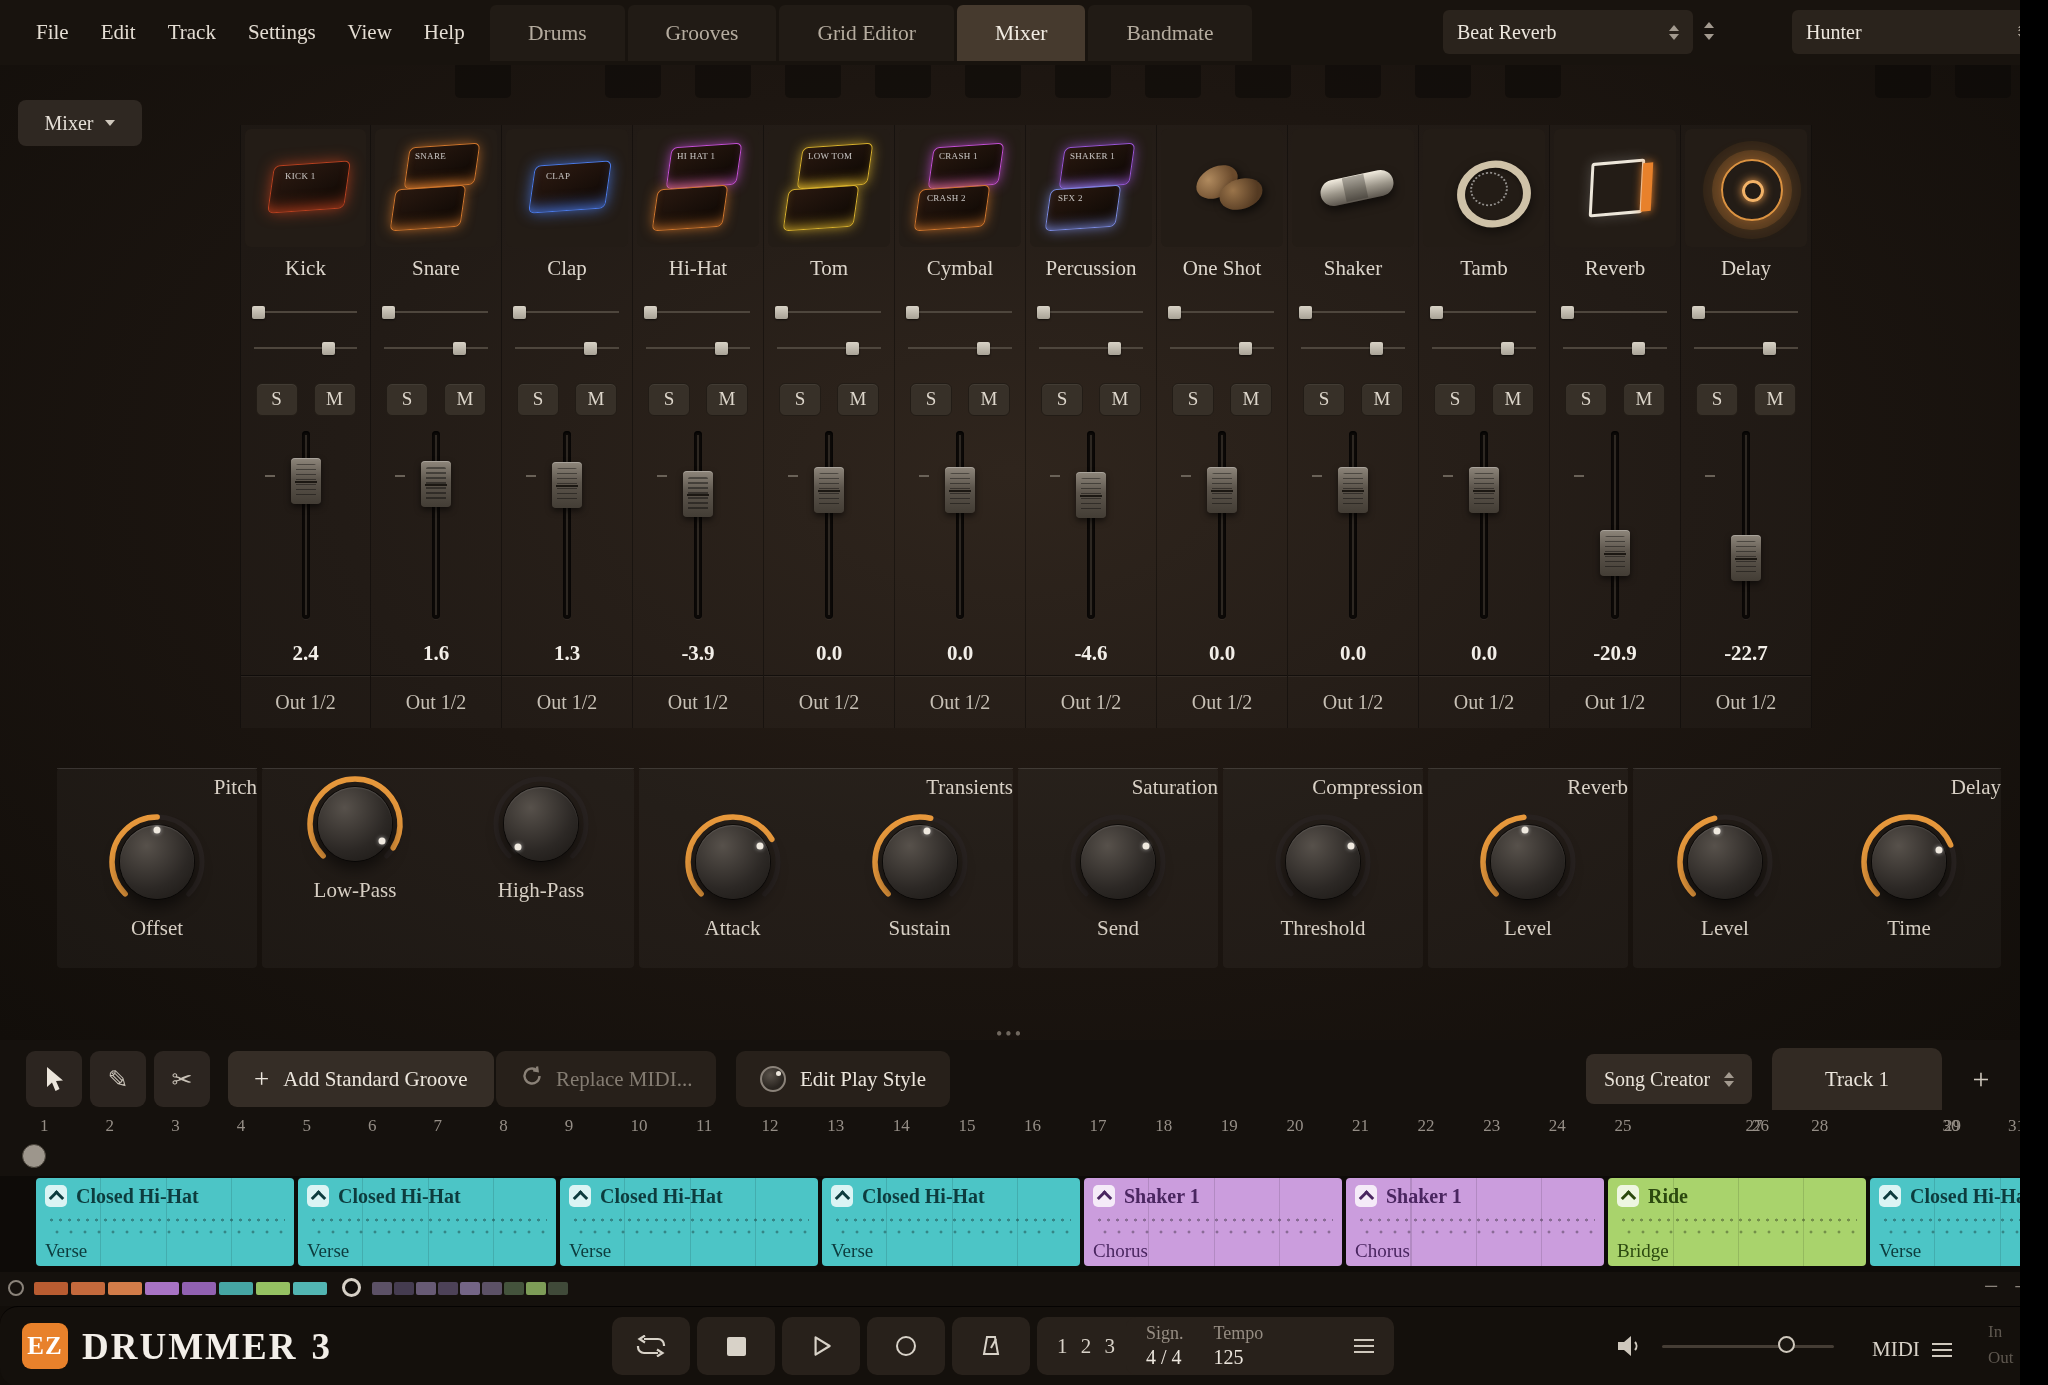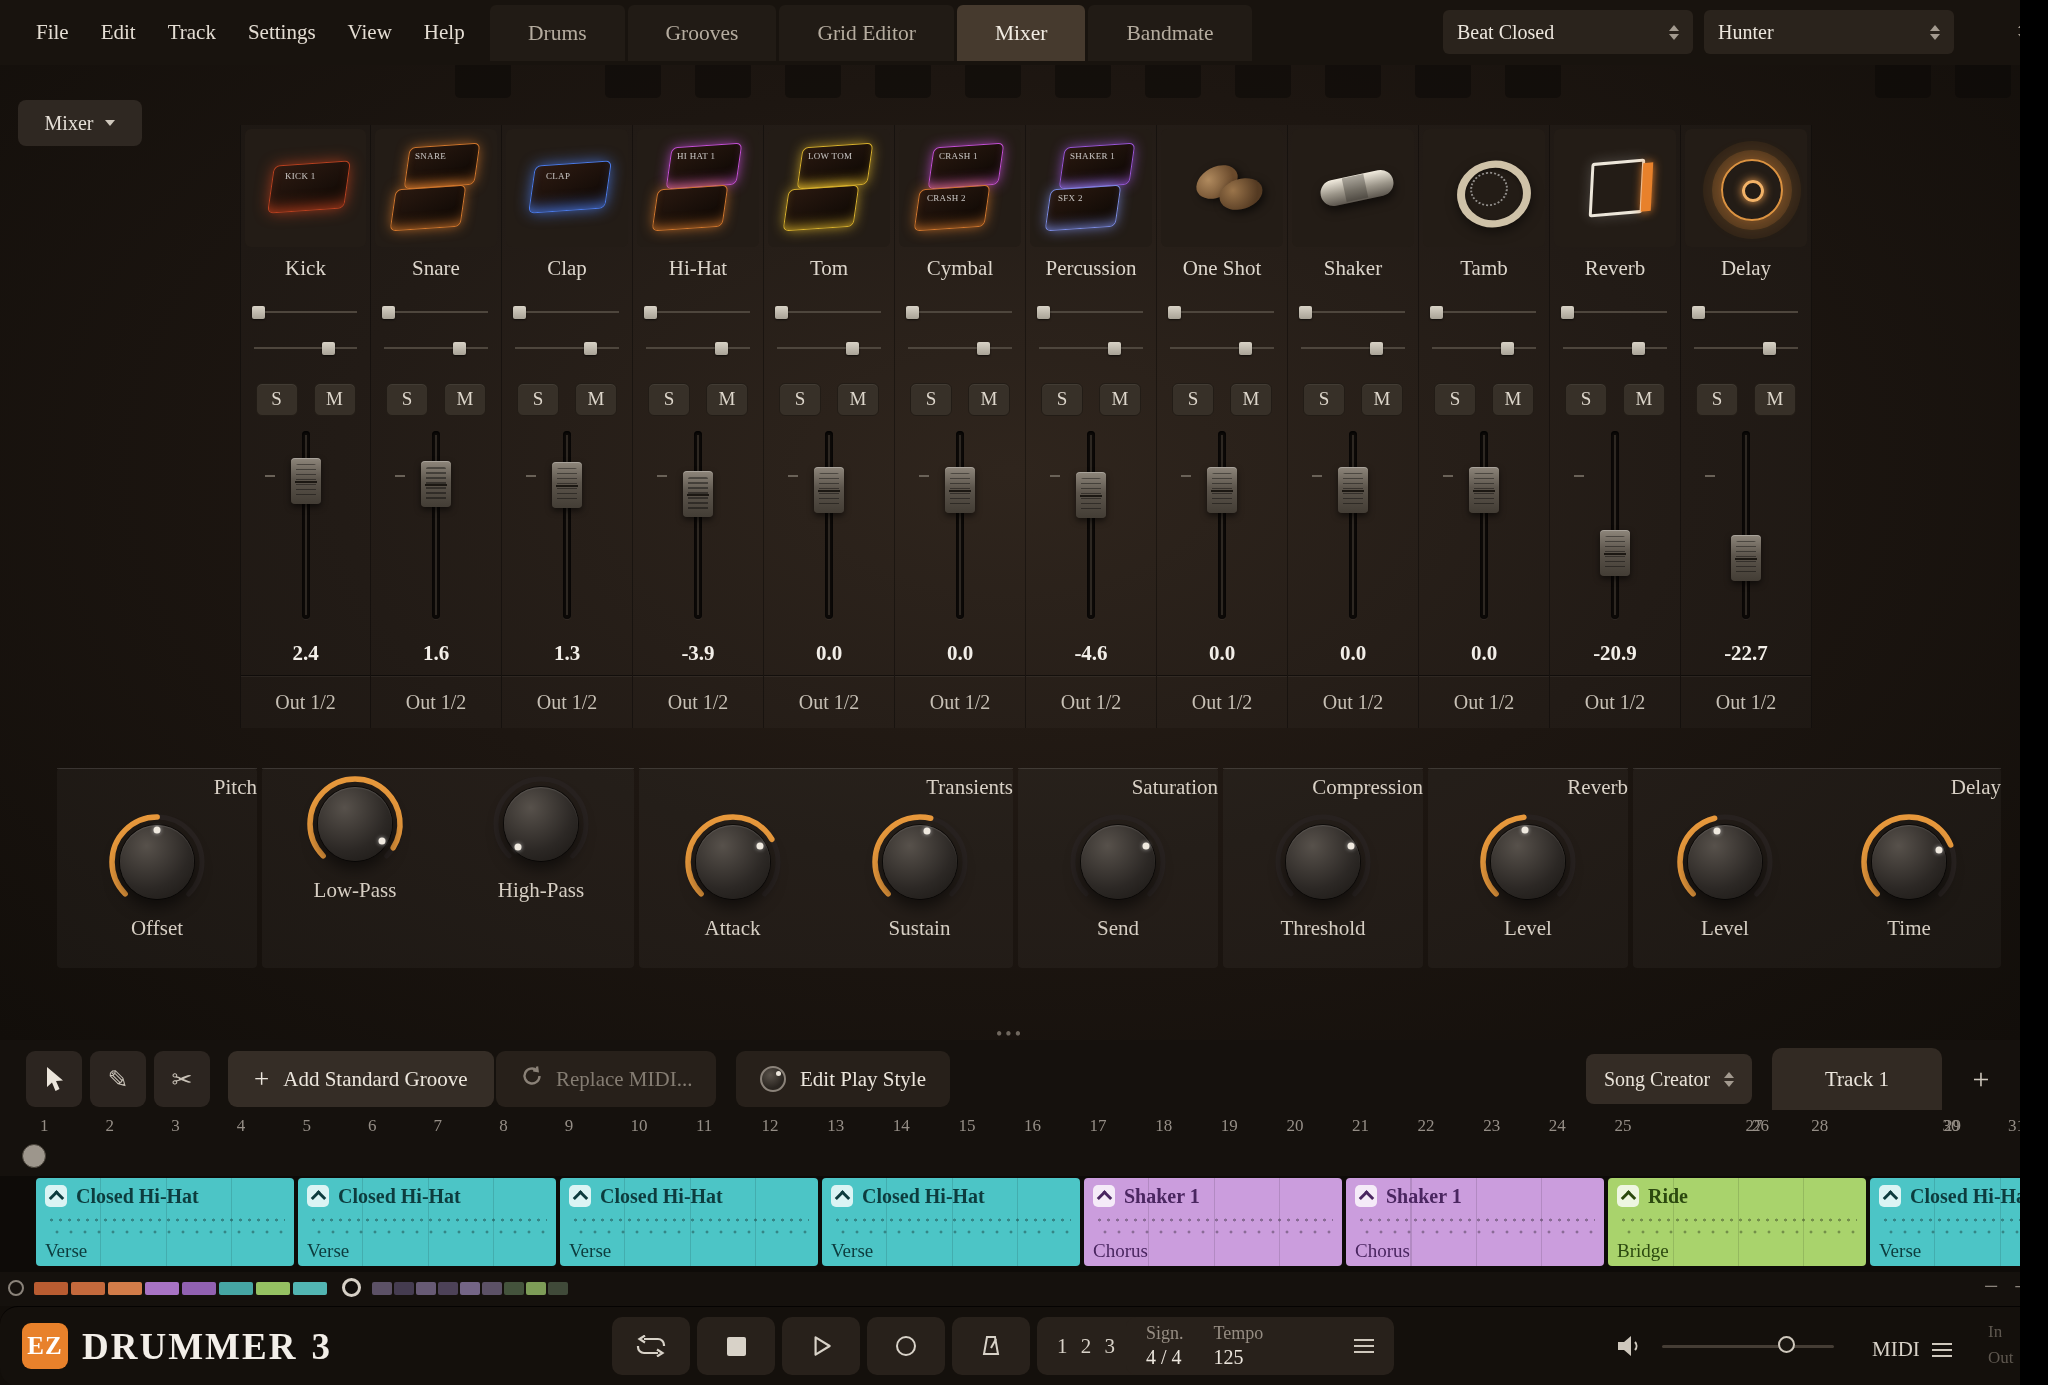--- a/index.html
+++ b/index.html
@@ -13,21 +13,21 @@
   .bg-pad { position:absolute; top:62px; width:56px; height:36px; background:#0a0806; opacity:.5; border-radius:5px; }
 
   
   #topbar { position:absolute; left:0; top:0; width:2048px; height:65px; background:#18130e; z-index:3; }
   #menubar { position:absolute; left:20px; top:0; height:65px; display:flex; }
   .menu-item { padding:0 16px; line-height:65px; font-size:21px; color:#e4ddd3; cursor:default; }
   #navtabs { position:absolute; left:490px; top:5px; height:56px; display:flex; gap:3px; }
   .nav-tab { padding:0 38px; line-height:56px; font-size:21.5px; color:#b5ac9f; background:#211b15; border-radius:6px 6px 0 0; }
   .nav-tab.active { background:#463a2e; color:#f2ece3; }
   .preset-box { position:absolute; top:10px; height:44px; width:250px; box-sizing:border-box; display:flex; align-items:center; padding:0 14px; background:#2a231c; border-radius:6px; font-size:20px; color:#ece6dd; }
-  #preset-lib { left:1443px; } #preset-name { left:1704px;align-items:center; }
+  #preset-lib { left:1443px; } #preset-name { left:1792px;align-items:center; }
   .tri { display:block; width:0; height:0; border-left:5px solid transparent; border-right:5px solid transparent; }
   .tri.up { border-bottom:6px solid #a39a8f; }
   .tri.down { border-top:6px solid #a39a8f; }
   .updown { display:flex; flex-direction:column; gap:3px; margin-left:auto; }
   .stepper { position:absolute; top:22px; display:flex; flex-direction:column; gap:6px; }
   #stepper-lib { left:1704px; } #stepper-preset { left:2018px; }
 
   
   #view-dd { position:absolute; left:18px; top:100px; width:124px; height:46px; background:#2f2822; border-radius:8px; display:flex; align-items:center; justify-content:center; gap:12px; font-size:20px; color:#e5dfd7; z-index:2; }
   #view-dd .tri.down { border-top-color:#cfc8bd; }
@@ -208,21 +208,21 @@
         <div class="menu-item">Help</div>
       </div>
     <div id="navtabs">
         <div class="nav-tab">Drums</div>
         <div class="nav-tab">Grooves</div>
         <div class="nav-tab">Grid Editor</div>
         <div class="nav-tab active">Mixer</div>
         <div class="nav-tab">Bandmate</div>
       </div>
     <div class="preset-box" id="preset-lib">
-      <span>Beat Closed</span>
+      <span>Beat Reverb</span>
       <span class="updown">
           <i class="tri up"></i>
           <i class="tri down"></i>
         </span>
     </div>
     <div class="stepper" id="stepper-lib">
         <i class="tri up"></i>
         <i class="tri down"></i>
       </div>
     <div class="preset-box" id="preset-name">

